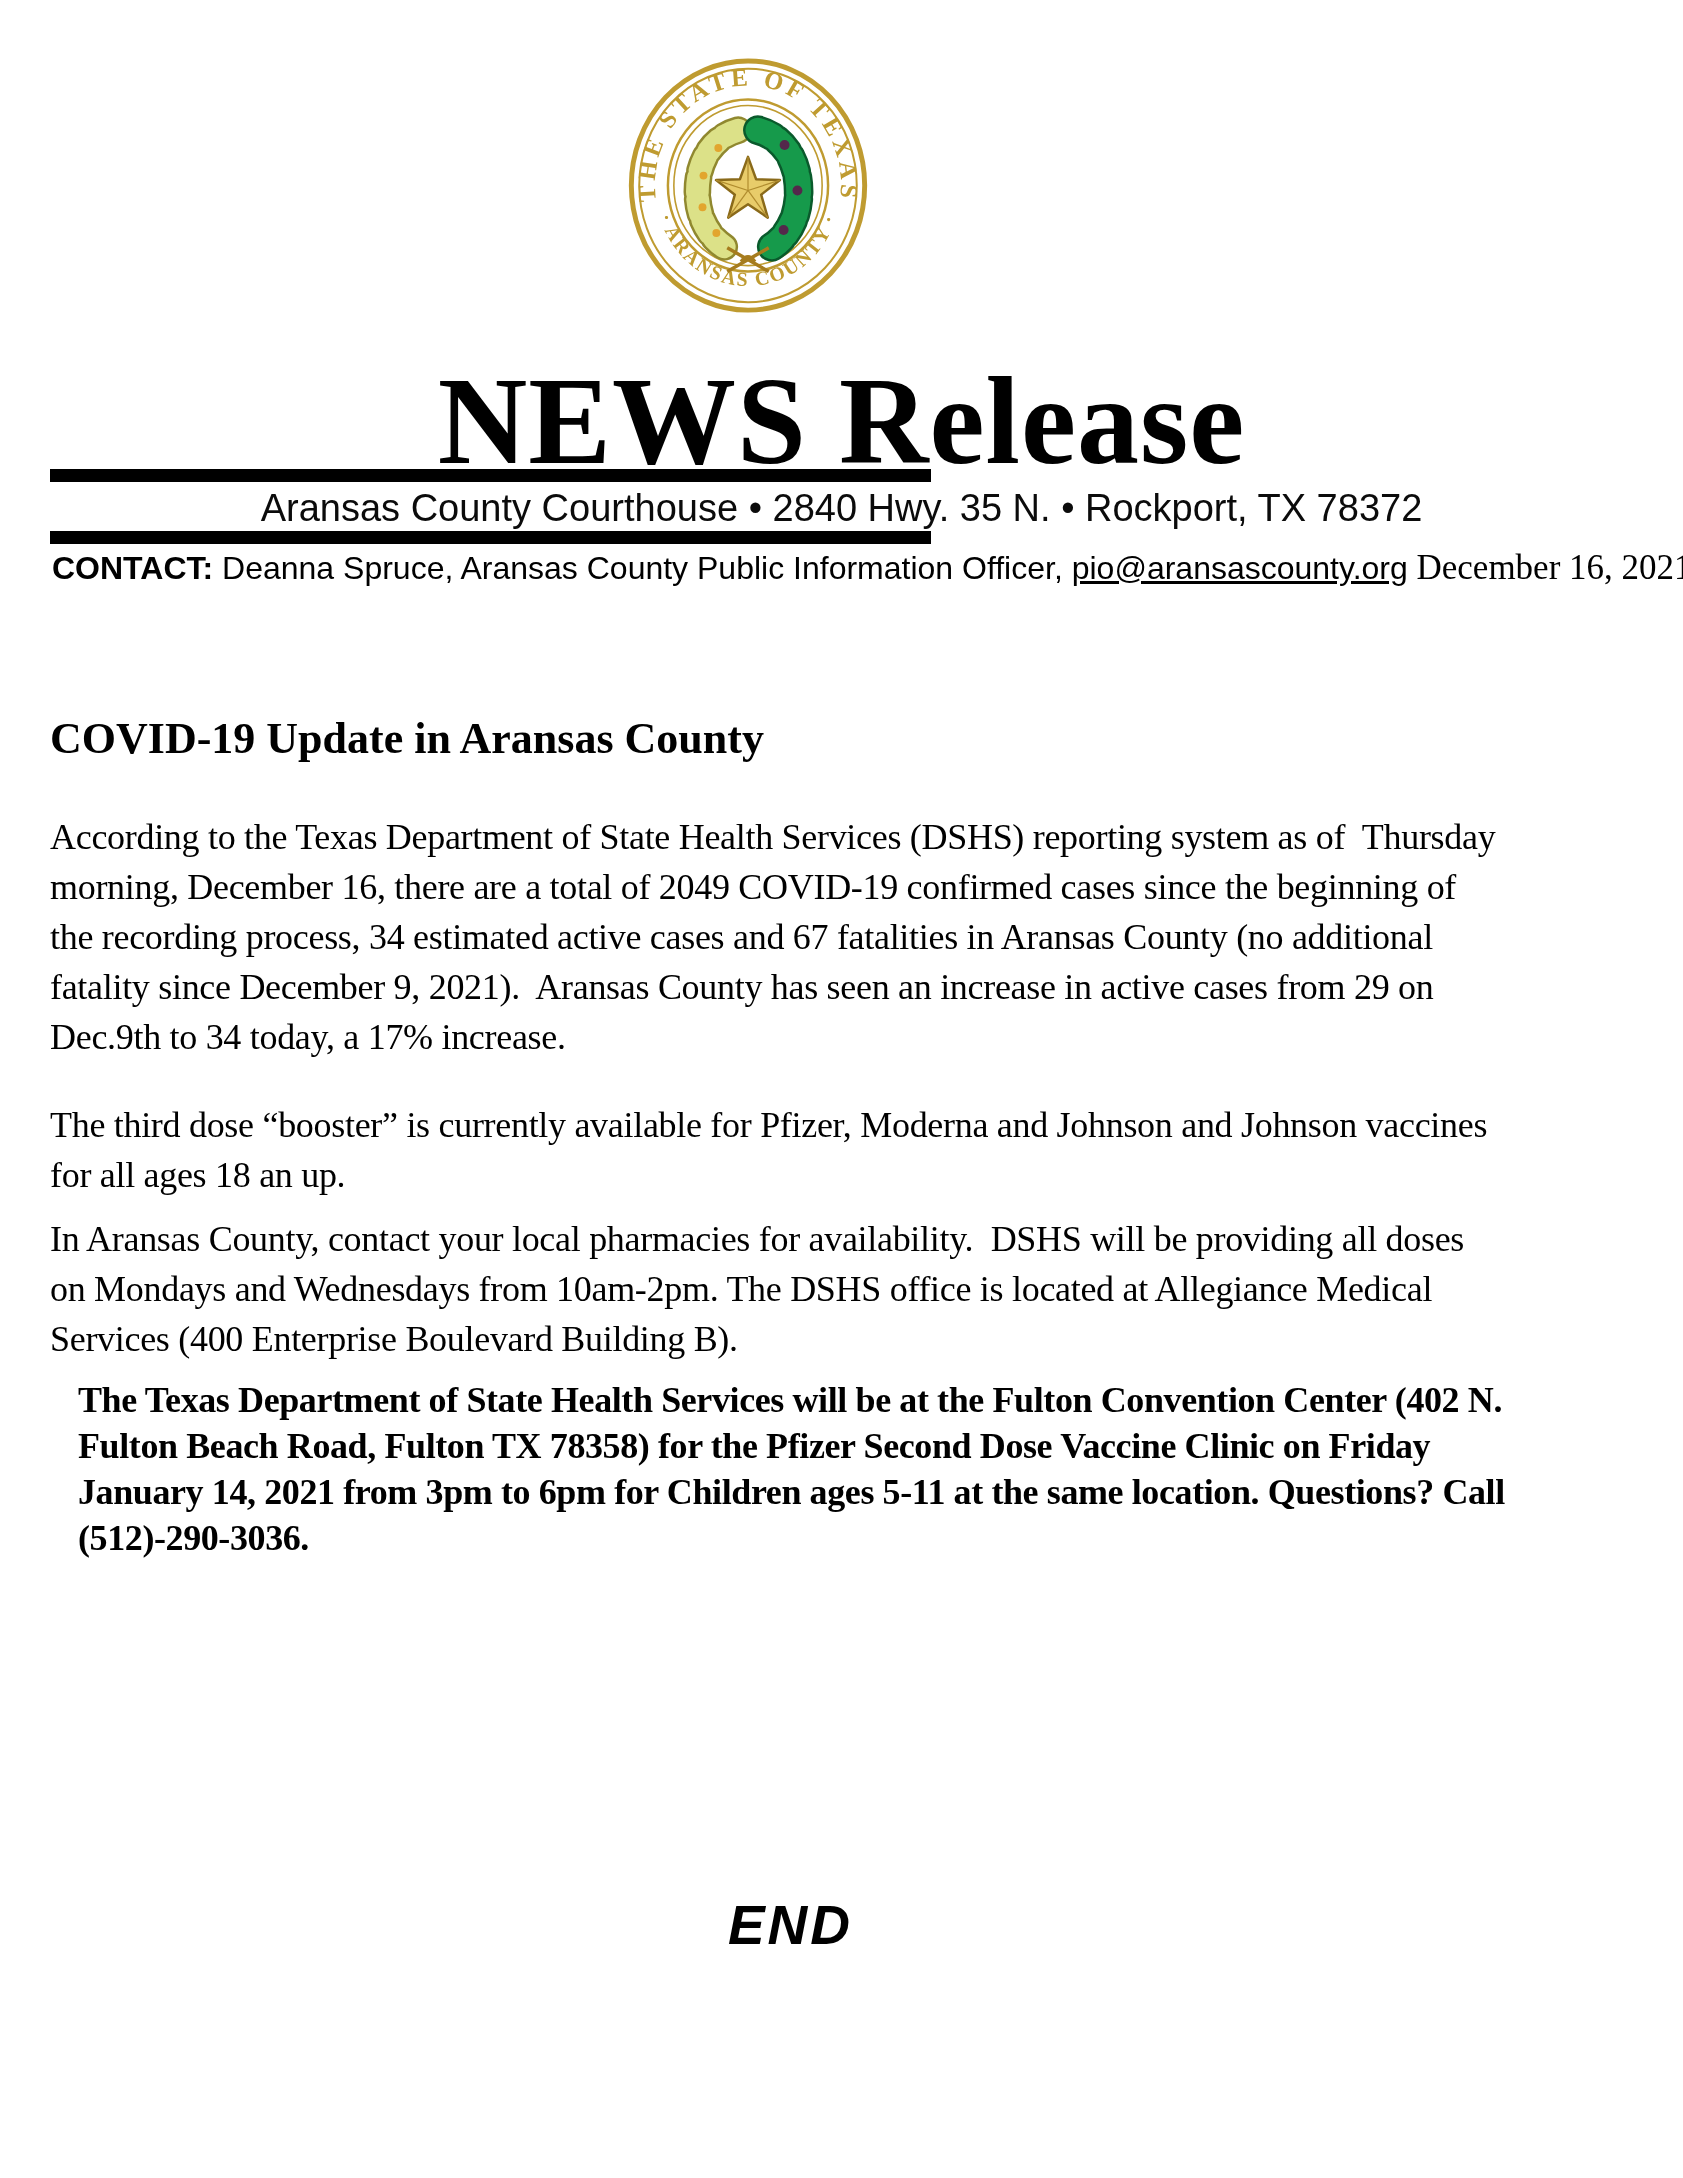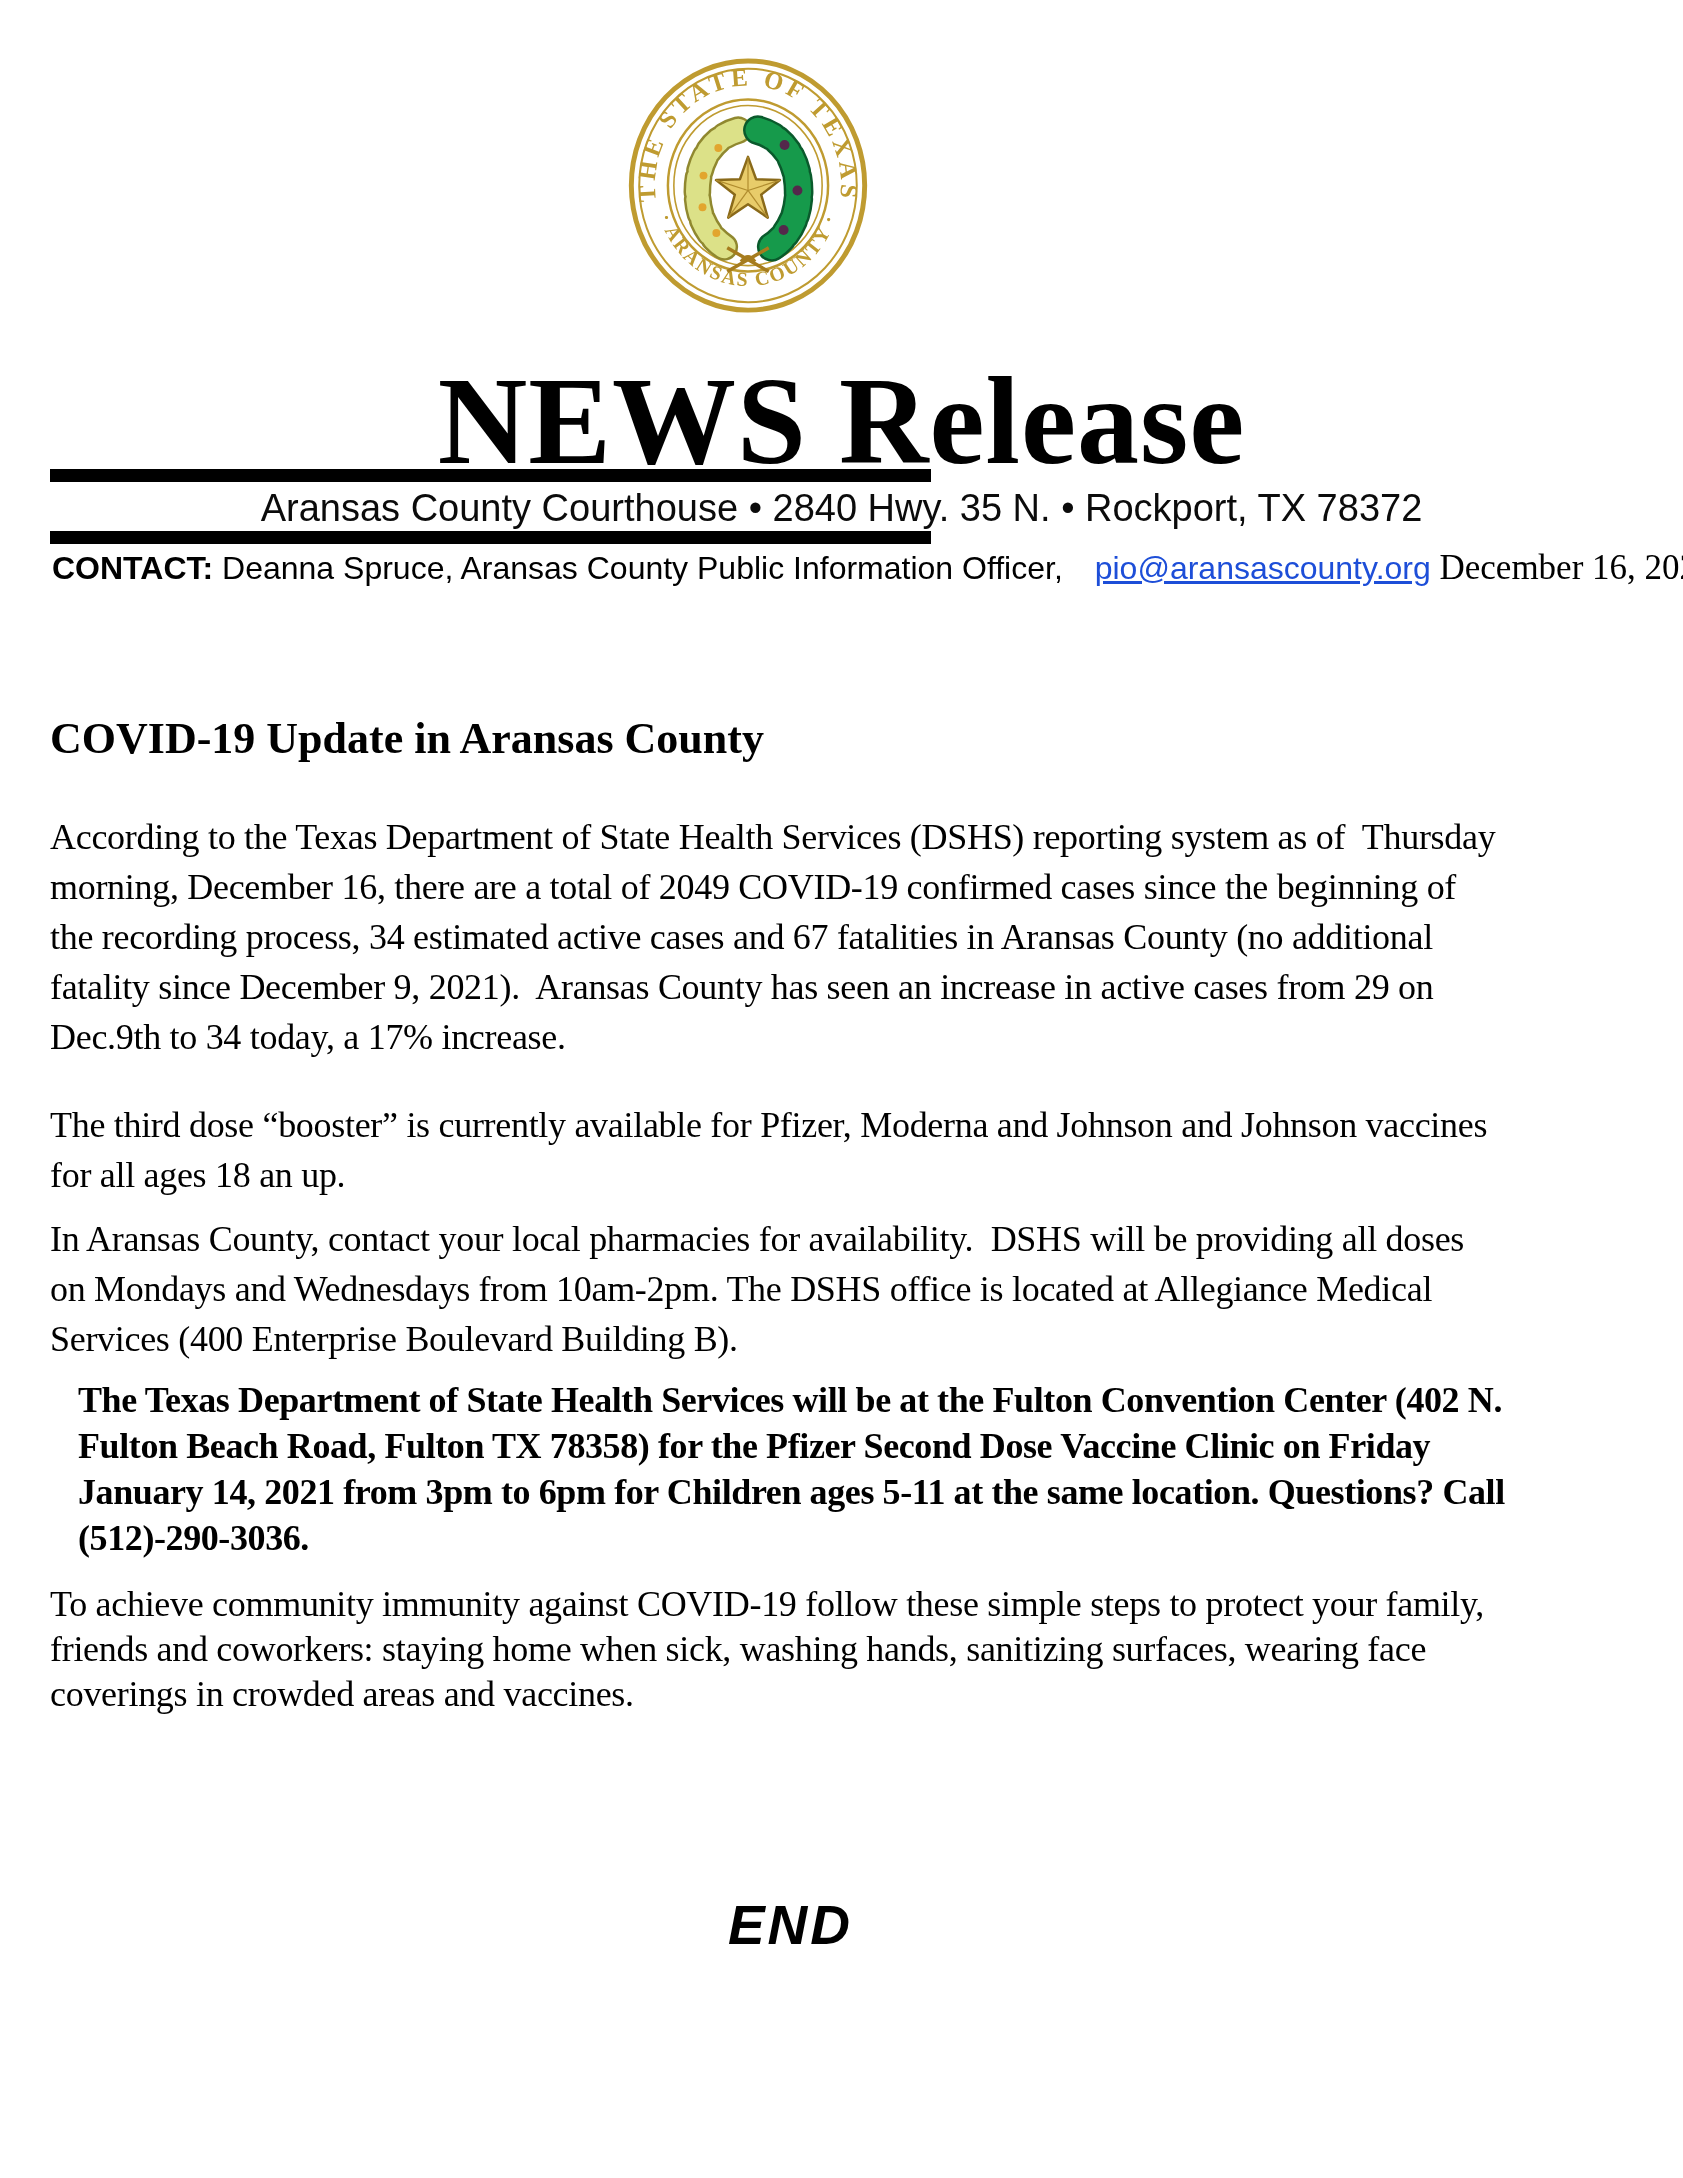--- a/index.html
+++ b/index.html
@@ -13,21 +13,21 @@
       font-family:"Liberation Serif", serif;font-weight:bold;font-size:124px;line-height:124px;
       letter-spacing:1px;white-space:pre;}
   .rule{left:50px;width:881px;height:13px;background:#000;}
   .rule-1{top:469px;}
   .rule-2{top:531px;}
   .address-line{left:0;top:488px;width:1683px;text-align:center;
       font-family:"Liberation Sans", sans-serif;font-size:38px;line-height:40px;color:#0b0b0b;}
   .contact-line{left:52px;top:546px;width:1604px;
       font-family:"Liberation Sans", sans-serif;font-size:32px;line-height:44px;white-space:pre;}
   .contact-label{font-weight:bold;}
-  .contact-email{color:#1d4ed8;text-decoration:underline;cursor:pointer;margin-left:23px;}
+  .contact-email{color:#000000;text-decoration:underline;cursor:pointer;}
   .contact-date{font-family:"Liberation Serif", serif;font-size:35px;}
 
   
   .doc-heading{left:50px;top:714px;font-weight:bold;font-size:44px;line-height:50px;white-space:pre;}
   .para{left:50px;font-size:36px;letter-spacing:-0.3px;white-space:pre;}
   .p1{top:812px;line-height:50px;}
   .p2{top:1100px;line-height:50px;}
   .p3{top:1214px;line-height:50px;}
   .p4{top:1377px;line-height:46px;font-weight:bold;letter-spacing:-0.4px;margin-left:28px;}
   .p5{top:1582px;line-height:45px;}
@@ -116,21 +116,18 @@
 
   <div class="abs para p3">In Aransas County, contact your local pharmacies for availability.  DSHS will be providing all doses
 on Mondays and Wednesdays from 10am-2pm. The DSHS office is located at Allegiance Medical
 Services (400 Enterprise Boulevard Building B).</div>
 
   <div class="abs para p4">The Texas Department of State Health Services will be at the Fulton Convention Center (402 N.
 Fulton Beach Road, Fulton TX 78358) for the Pfizer Second Dose Vaccine Clinic on Friday
 January 14, 2021 from 3pm to 6pm for Children ages 5-11 at the same location. Questions? Call
 (512)-290-3036.</div>
 
-  <div class="abs para p5">To achieve community immunity against COVID-19 follow these simple steps to protect your family,
-friends and coworkers: staying home when sick, washing hands, sanitizing surfaces, wearing face
-coverings in crowded areas and vaccines.</div>
 
 
   <div class="abs end-marker">END</div>
 
 </div>
 
 
 </body></html>

